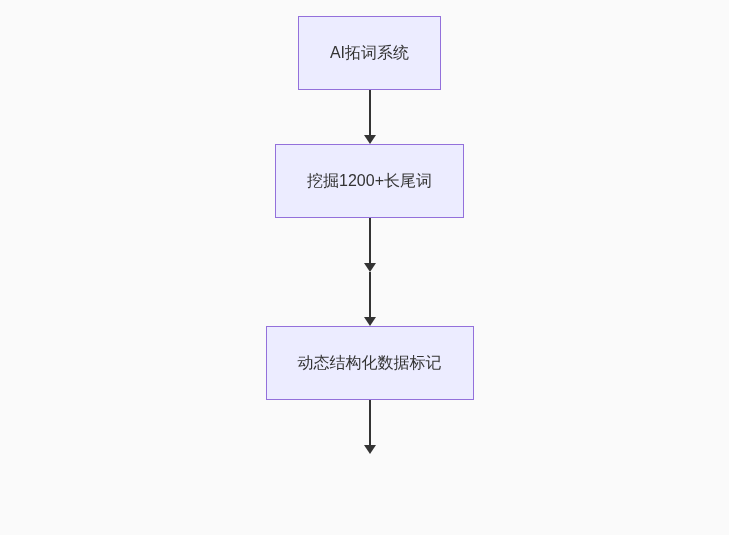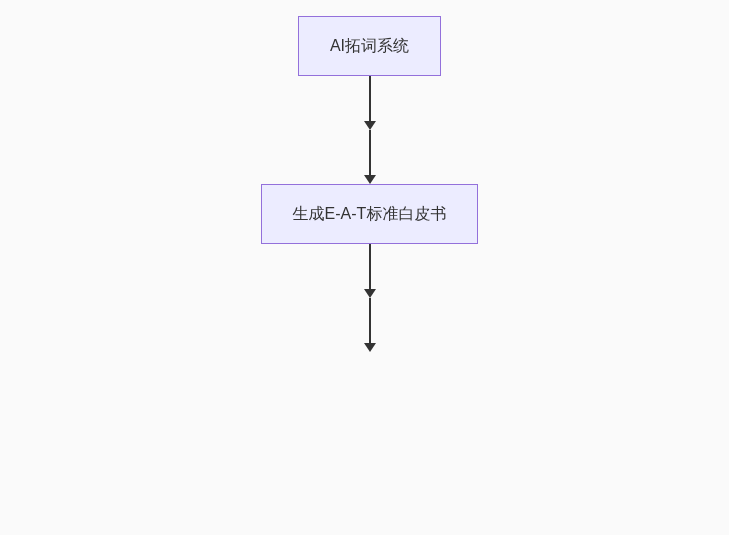--- a/index.html
+++ b/index.html
@@ -24,21 +24,21 @@
     box-sizing: border-box;
     
     transform: translateX(5px);
   }
   .flow-node {
     background: var(--node-fill, #ECECFF);
     border: 1px solid var(--node-border, #9370DB);
     color: var(--text-color, #333333);
     font-size: 16px;
     line-height: 1;
-    padding: 21px 31px;
+    padding: 28px 31px;
     text-align: center;
     white-space: nowrap;
     box-sizing: border-box;
   }
   .arrow {
     display: flex;
     flex-direction: column;
     align-items: center;
     height: 54px;
   }
@@ -60,33 +60,34 @@
 
 <div class="diagram">
 
   <div class="flow-node">AI拓词系统</div>
 
   <div class="arrow">
     <div class="shaft"></div>
     <div class="head"></div>
   </div>
 
-
-  <div class="arrow">
-    <div class="shaft"></div>
-    <div class="head"></div>
-  </div>
-
-  <div class="flow-node">生成E-A-T标准白皮书</div>
+  <div class="flow-node">挖掘1200+长尾词</div>
 
   <div class="arrow">
     <div class="shaft"></div>
     <div class="head"></div>
   </div>
 
 
   <div class="arrow">
     <div class="shaft"></div>
     <div class="head"></div>
   </div>
 
+  <div class="flow-node">动态结构化数据标记</div>
+
+  <div class="arrow">
+    <div class="shaft"></div>
+    <div class="head"></div>
+  </div>
+
 
 </div>
 
 </body></html>

